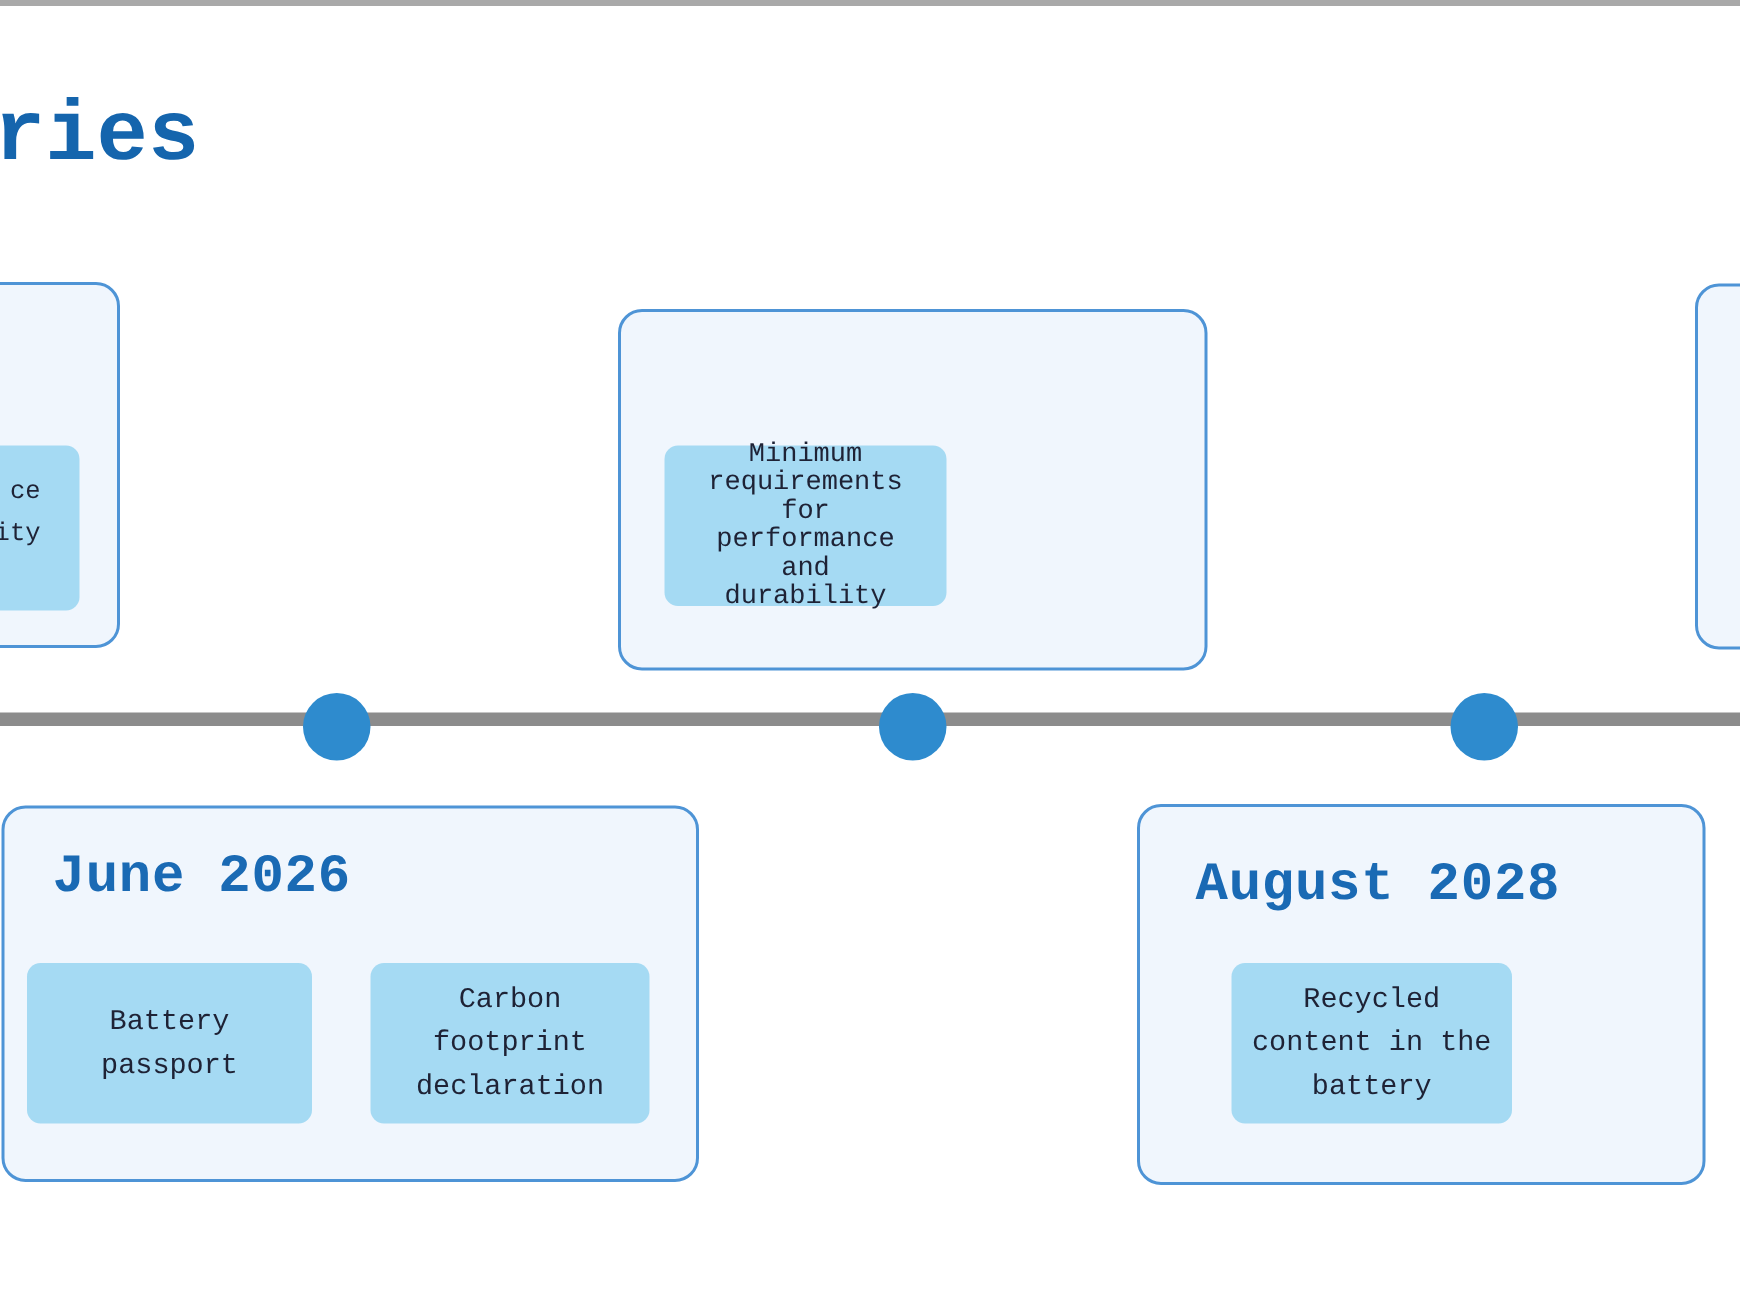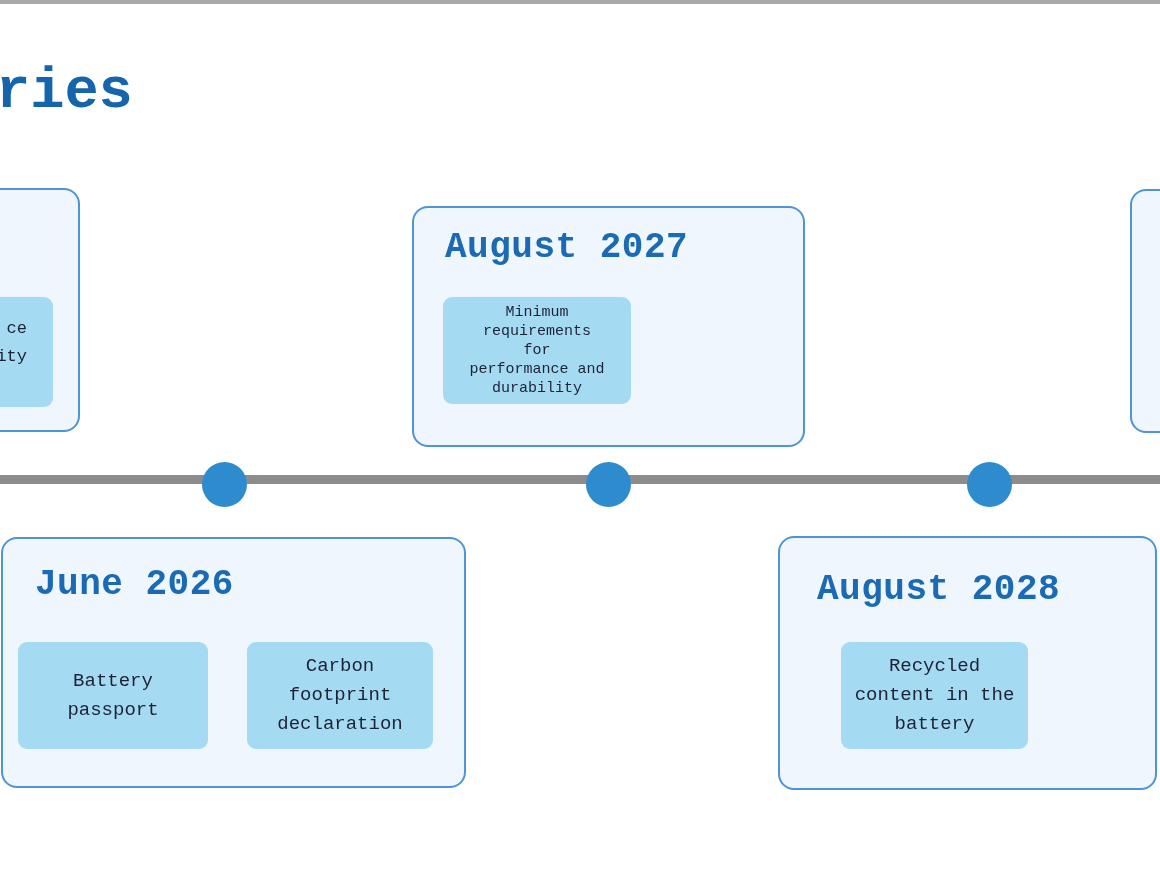--- a/index.html
+++ b/index.html
@@ -48,21 +48,21 @@
     background: var(--chip-fill, #a5daf3);
     border-radius: 9px;
     display: flex;
     align-items: center;
     justify-content: center;
     text-align: center;
     color: #1e2235;
     box-sizing: border-box;
     white-space: pre-line;
   }
-  .chip--small { font-size: 15px; line-height: 19px; padding: 6px 24px; }
+  .chip--small { font-size: 18px; line-height: 19px; padding: 6px 24px; }
   .chip--med   { font-size: 19px; line-height: 29px; padding: 6px 10px; }
   .chip--fragment {
     font-size: 17px;
     line-height: 28px;
     justify-content: flex-end;
     align-items: flex-start;
     text-align: right;
     padding: 18px 26px 0 0;
   }
   .timeline-line {
@@ -86,21 +86,21 @@
   #date-aug2027  { left: 31px;   top: 20px; }
   #chip-aug2027  { left: 29px;   top: 89px;  width: 188px; height: 107px; }
 
   #card-right    { left: 1130px; top: 189px; width: 394px; height: 244px; }
 
   #card-feb2026  { left: 1px;    top: 537px; width: 465px; height: 251px; }
   #date-feb2026  { left: 32px;   top: 26px; }
   #chip-feb2026-a{ left: 15px;   top: 103px; width: 190px; height: 107px; }
   #chip-feb2026-b{ left: 244px;  top: 103px; width: 186px; height: 107px; }
 
-  #card-aug2028  { left: 778px;  top: 536px; width: 379px; height: 254px; }
+  #card-aug2028  { left: 758px;  top: 536px; width: 379px; height: 254px; }
   #date-aug2028  { left: 37px;   top: 32px; }
   #chip-aug2028  { left: 45px;   top: 104px; width: 187px; height: 107px; margin-left: 16px; }
 
   #dot-1 { left: 202px; }
   #dot-2 { left: 586px; }
   #dot-3 { left: 967px; }
 </style>
 </head>
 <body>
 
@@ -109,21 +109,20 @@
   <div class="top-rule"></div>
 
   <h1 class="page-title">ries</h1>
 
   <section class="card" id="card-left">
     <div class="chip chip--fragment" id="chip-left">ce
 ity</div>
   </section>
 
   <section class="card" id="card-aug2027">
-    <h2 class="date" id="date-aug2027">August 2027</h2>
     <div class="chip chip--small" id="chip-aug2027">Minimum
 requirements for
 performance and
 durability</div>
   </section>
 
   <section class="card" id="card-right"></section>
 
   <div class="timeline-line"></div>
   <div class="timeline-dot" id="dot-1"></div>

